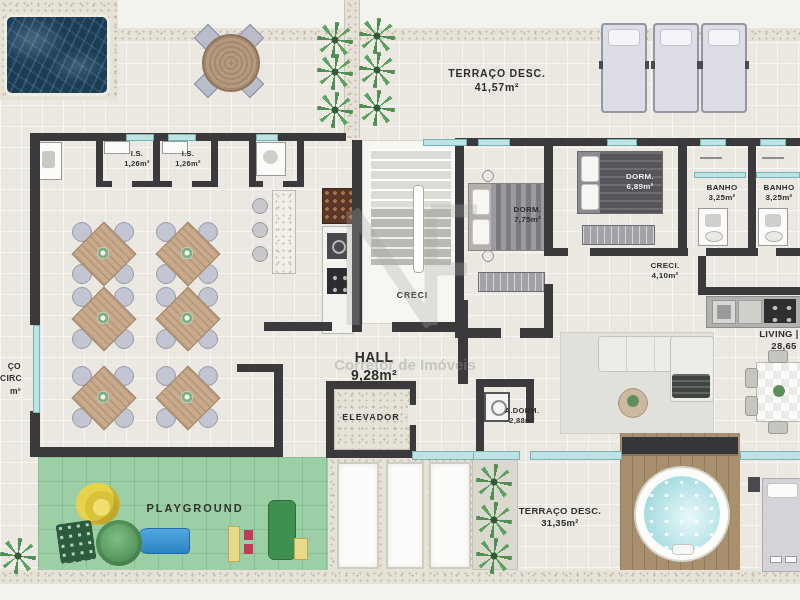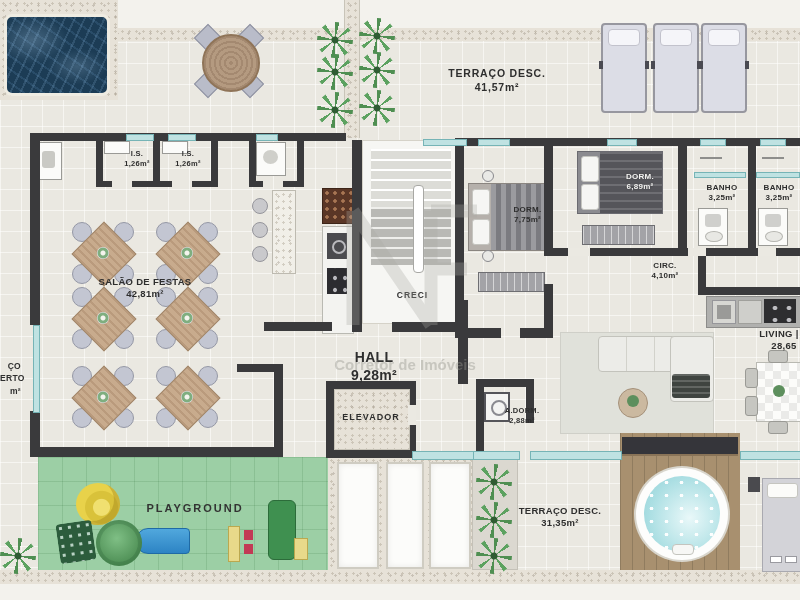--- a/index.html
+++ b/index.html
@@ -339,24 +339,20 @@
     <div>41,57m²</div>
   </div>
   <div class="lbl" style="left:112px;top:149px;width:50px;font-size:7.5px;">
     <div>I.S.</div>
     <div>1,26m²</div>
   </div>
   <div class="lbl" style="left:163px;top:149px;width:50px;font-size:7.5px;">
     <div>I.S.</div>
     <div>1,26m²</div>
   </div>
-  <div class="lbl" style="left:75px;top:276px;width:140px;font-size:9.5px;">
-    <div>SALÃO DE FESTAS</div>
-    <div>42,81m²</div>
-  </div>
   <div class="lbl" style="left:370px;top:290px;width:85px;font-size:8.5px;letter-spacing:1px;">
     <div>CRECI</div>
   </div>
   <div class="lbl" style="left:339px;top:348px;width:70px;font-size:14px;">
     <div>HALL</div>
     <div>9,28m²</div>
   </div>
   <div class="lbl" style="left:330px;top:412px;width:82px;font-size:9px;letter-spacing:1px;">
     <div>ELEVADOR</div>
   </div>
@@ -370,41 +366,41 @@
   </div>
   <div class="lbl" style="left:694px;top:183px;width:56px;font-size:8px;">
     <div>BANHO</div>
     <div>3,25m²</div>
   </div>
   <div class="lbl" style="left:751px;top:183px;width:56px;font-size:8px;">
     <div>BANHO</div>
     <div>3,25m²</div>
   </div>
   <div class="lbl" style="left:637px;top:261px;width:56px;font-size:8px;">
-    <div>CIRC.</div>
+    <div>CRECI.</div>
     <div>4,10m²</div>
   </div>
   <div class="lbl" style="left:748px;top:328px;width:72px;font-size:9.5px;">
     <div>LIVING | C</div>
     <div>28,65</div>
   </div>
   <div class="lbl" style="left:496px;top:406px;width:52px;font-size:7.5px;">
     <div>A.DORM.</div>
     <div>2,88m²</div>
   </div>
   <div class="lbl" style="left:505px;top:505px;width:110px;font-size:9.5px;">
     <div>TERRAÇO DESC.</div>
     <div>31,35m²</div>
   </div>
   <div class="lbl" style="left:130px;top:501px;width:130px;font-size:11px;letter-spacing:2px;color:#333;">
     <div>PLAYGROUND</div>
   </div>
   <div class="lbl" style="left:0;top:360px;width:21px;font-size:8.5px;text-align:right;line-height:1.45;">
     <div>ÇO</div>
-    <div>ERTO</div>
+    <div>CIRC</div>
     <div>m²</div>
   </div>
 
   <svg class="wm" style="left:335px;top:203px;" width="150" height="130" viewBox="0 0 150 130">
     <g fill="none" stroke="#a9a9a4" stroke-width="13" opacity="0.30">
       <path d="M18 8 V122"></path>
         <path d="M18 8 L96 122"></path>
         <path d="M96 8 V122"></path>
       <path d="M96 8 H142"></path>
         <path d="M96 66 H132"></path>

